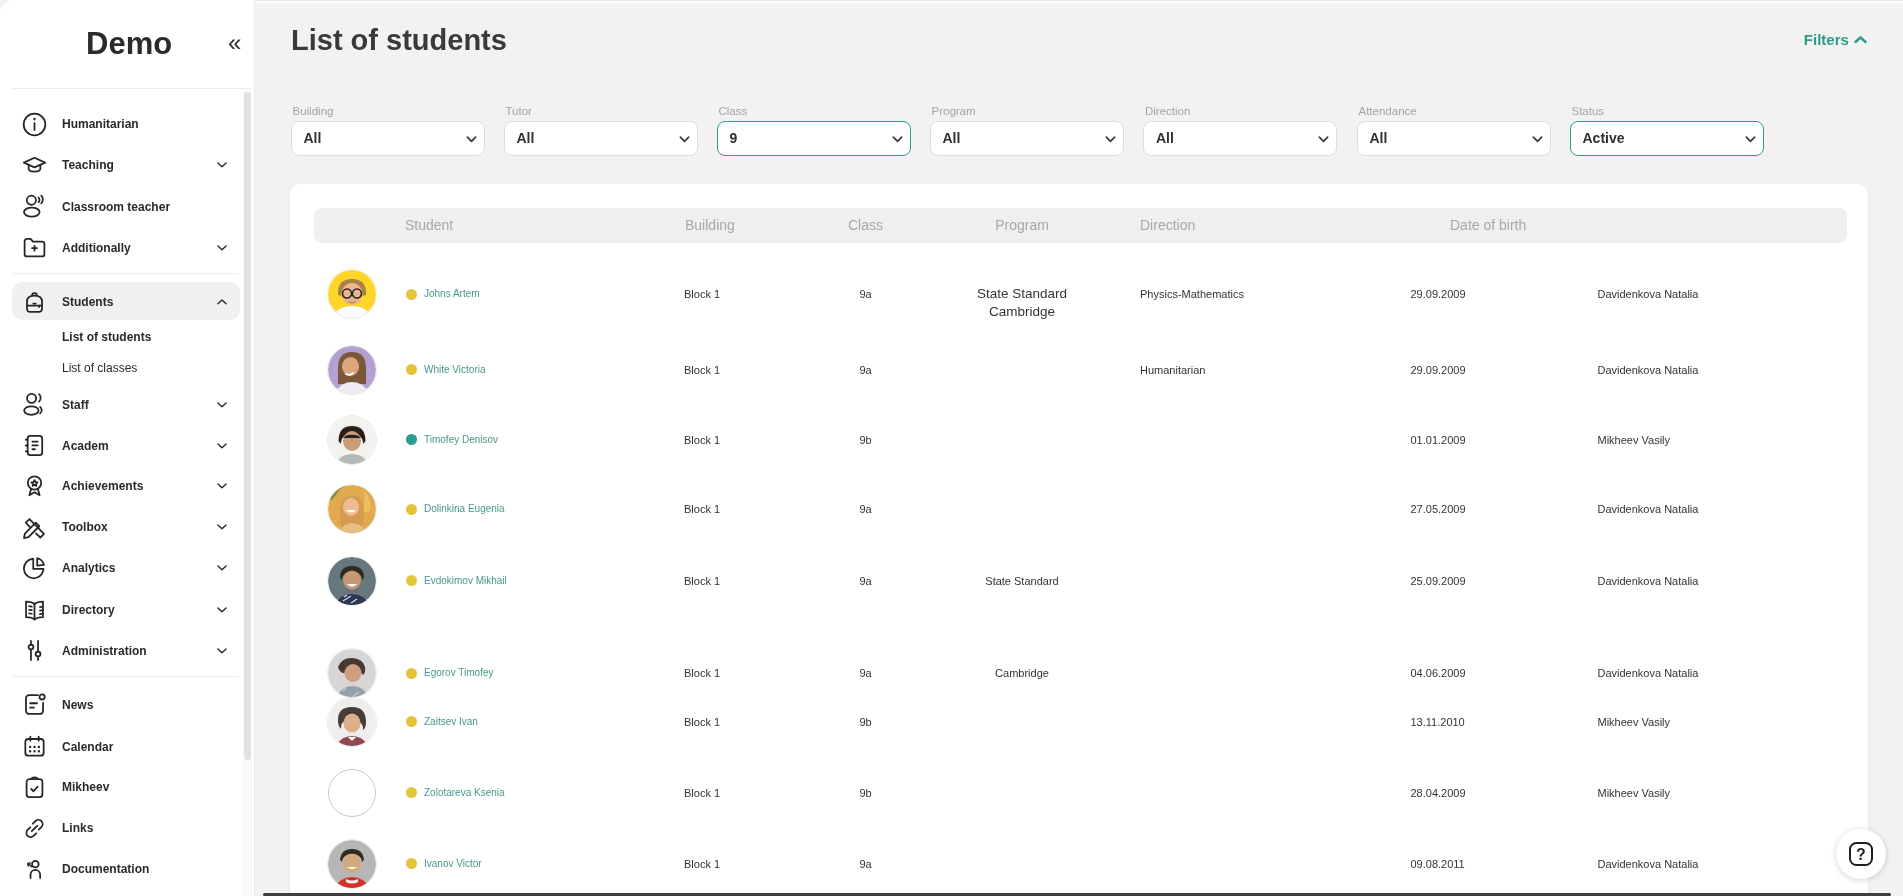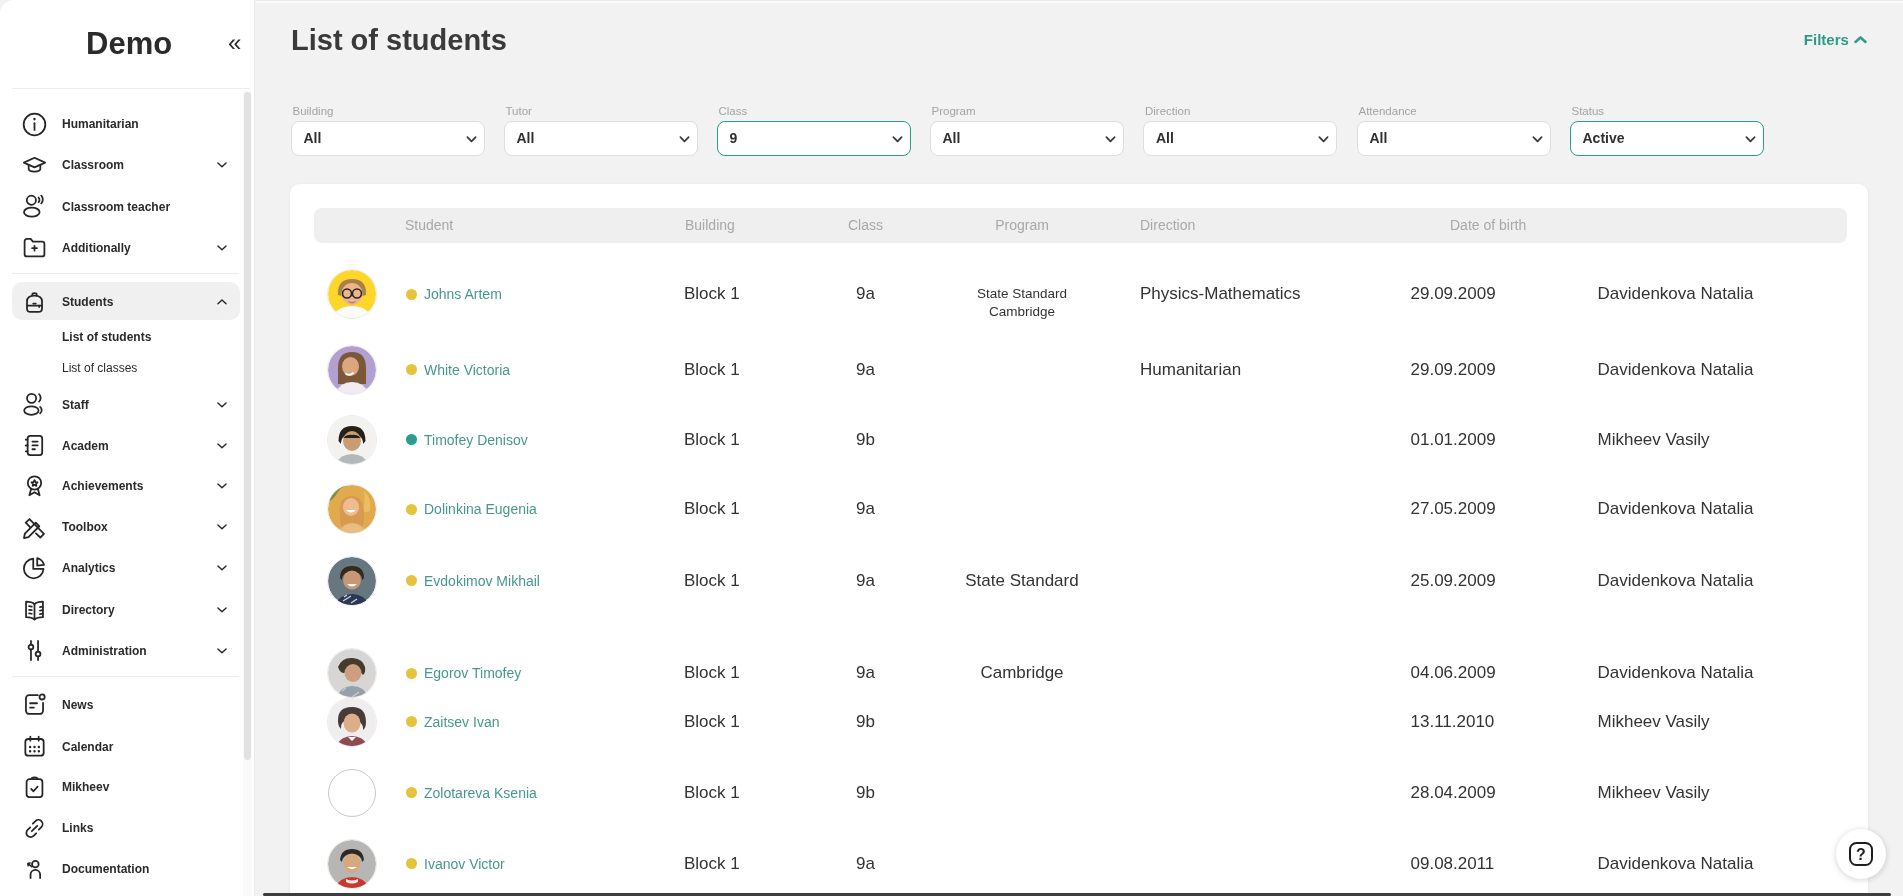--- a/index.html
+++ b/index.html
@@ -36,28 +36,28 @@
   .fsel.active { border:1.3px solid #2a9d8f; }
   .fsel svg { position:absolute; right:7px; top:12px; width:11px; height:11px; }
 
   
   #card { position:absolute; left:34px; top:184px; width:1578px; height:730px;
     background:#fff; border-radius:10px; box-shadow:0 1px 4px rgba(0,0,0,0.05); }
   #thead { position:absolute; left:24px; top:24px; width:1533px; height:35px;
     background:#efefef; border-radius:8px; }
   .hc { position:absolute; top:0; height:35px; line-height:35px; font-size:14px; color:#a8a8a8; }
   .row { position:absolute; left:0; width:1578px; height:48px; }
-  .cell { position:absolute; top:0; height:48px; line-height:48px; font-size:17px; color:#333;
+  .cell { position:absolute; top:0; height:48px; line-height:48px; font-size:11px; color:#333;
     white-space:nowrap; }
   .avatar { position:absolute; left:37.5px; top:0; width:48px; height:48px; border-radius:50%;
     overflow:hidden; box-shadow:0 0 0 1px rgba(0,0,0,0.08); }
   .avatar svg { display:block; }
   .dot { position:absolute; left:116px; top:18.5px; width:11px; height:11px; border-radius:50%; background:#e3c43b; }
   .dot.t { background:#2a9d8f; }
-  .name { position:absolute; left:134px; top:0; height:48px; line-height:48px; font-size:14px; color:#47988c; white-space:nowrap; }
+  .name { position:absolute; left:134px; top:0; height:48px; line-height:48px; font-size:10px; color:#47988c; white-space:nowrap; }
   .c-block { left:394px; }
   .c-class { left:545px; width:61px; text-align:center; }
   .c-prog  { left:657px; width:150px; text-align:center; }
   .c-dir   { left:850px; }
   .c-dob   { left:1120.5px; }
   .c-tut   { left:1307.5px; }
   .prog2 { position:absolute; left:657px; width:150px; top:14.5px; line-height:18.5px;
     font-size:13.5px; color:#333; text-align:center; }
 
   
@@ -79,21 +79,21 @@
           <line x1="12" y1="10.8" x2="12" y2="17.2"></line>
           <line x1="12" y1="6.6" x2="12" y2="7" stroke-width="2.2"></line>
         </svg>
         <span>Humanitarian</span>
       </div>
     <div class="mi" style="top:152px">
         <svg class="ic" viewBox="0 0 24 24" fill="none" stroke="#262626" stroke-width="1.7" stroke-linecap="round" stroke-linejoin="round">
           <path d="M1.8 9.2 L12 4.6 L22.2 9.2 L12 13.8 Z"></path>
           <path d="M6.4 11.4 v3.8 c0 1.5 2.5 2.7 5.6 2.7 s5.6 -1.2 5.6 -2.7 v-3.8"></path>
         </svg>
-        <span>Classroom</span>
+        <span>Teaching</span>
         <svg class="ch" viewBox="0 0 24 24" fill="none" stroke="#262626" stroke-width="2.4" stroke-linecap="round" stroke-linejoin="round">
           <path d="M5 8.5 l7 6.5 l7 -6.5"></path>
         </svg>
       </div>
     <div class="mi" style="top:193.5px">
         <svg class="ic" viewBox="0 0 24 24" fill="none" stroke="#262626" stroke-width="1.7" stroke-linecap="round" stroke-linejoin="round">
           <circle cx="9" cy="6" r="4.4"></circle>
           <ellipse cx="9.4" cy="17.4" rx="7.5" ry="4.4"></ellipse>
           <path d="M15.9 3.4 c1.2 1.2 1.2 3.3 0 4.5"></path>
           <path d="M18.5 1.6 c2 1.9 2 5.4 0 7.3"></path>

